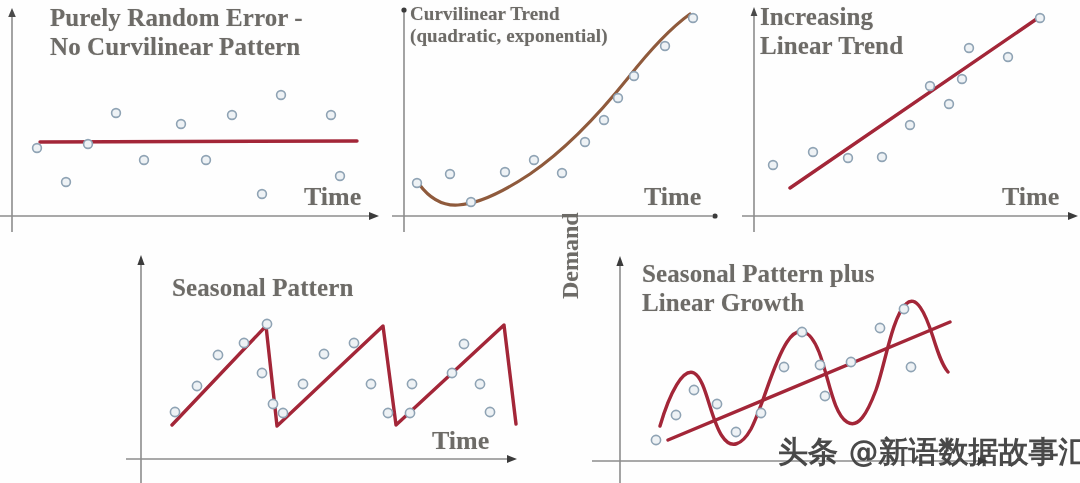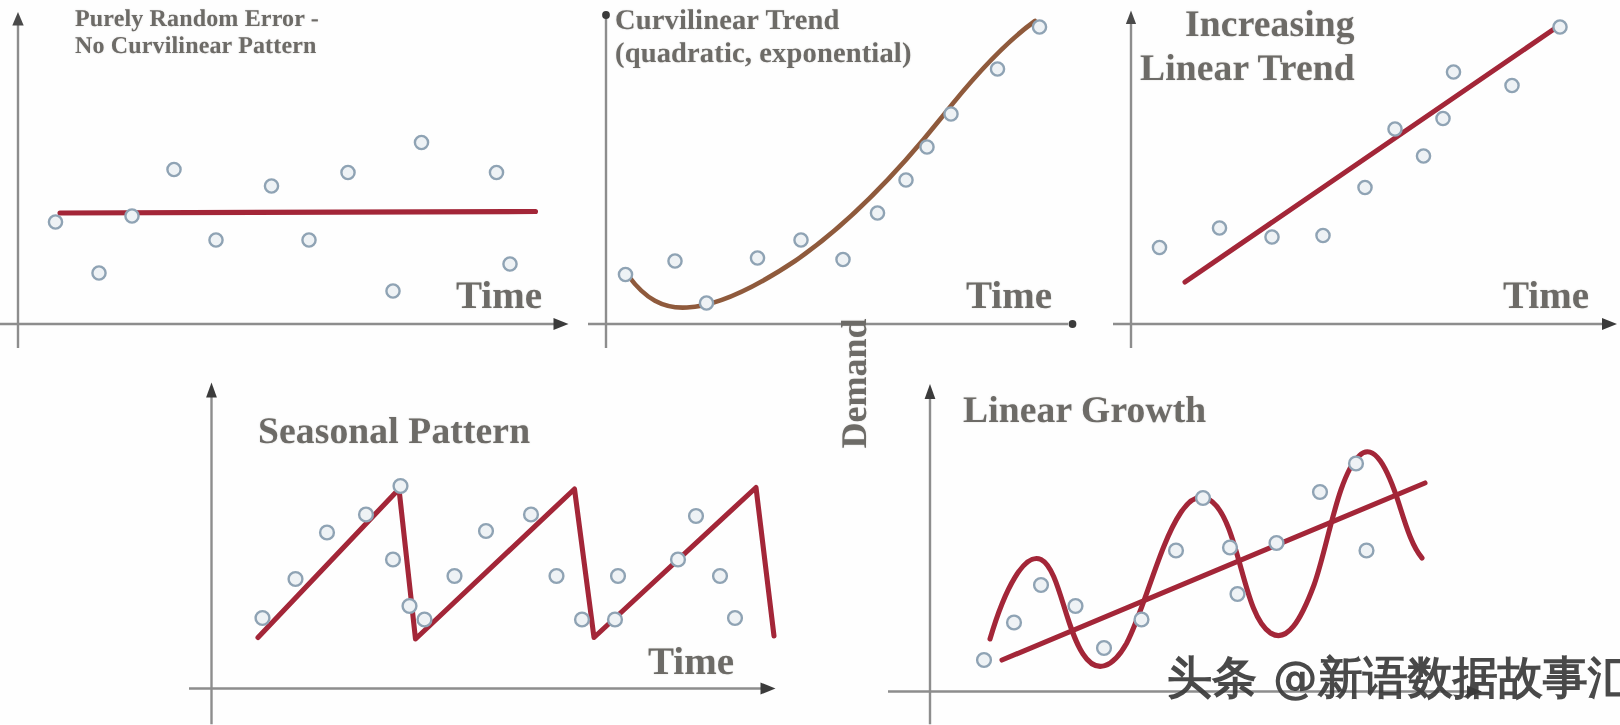--- a/index.html
+++ b/index.html
@@ -41,21 +41,21 @@
         <circle cx="144" cy="160" r="4.4"></circle>
         <circle cx="181" cy="124" r="4.4"></circle>
         <circle cx="206" cy="160" r="4.4"></circle>
         <circle cx="232" cy="115" r="4.4"></circle>
         <circle cx="281" cy="95" r="4.4"></circle>
         <circle cx="262" cy="194" r="4.4"></circle>
         <circle cx="331" cy="115" r="4.4"></circle>
         <circle cx="340" cy="176" r="4.4"></circle>
       </g>
     </svg>
-    <div class="ttl" style="left:50px;top:4px;font-size:16px;">
+    <div class="ttl" style="left:50px;top:4px;font-size:25px;">
       <div>Purely Random Error -</div>
       <div>No Curvilinear Pattern</div>
     </div>
     <div class="axlabel" style="left:304px;top:182px;font-size:26px;">Time</div>
   </div>
 
   <div class="panel" style="left:382px;top:0;width:356px;height:232px;">
     <svg width="356" height="232" viewBox="0 0 356 232">
       <g>
         <line x1="22" y1="232" x2="22" y2="12" stroke="#8d8d8d" stroke-width="1.6"></line>
@@ -82,21 +82,21 @@
         <circle cx="311" cy="18" r="4.4"></circle>
       </g>
     </svg>
     <div class="ttl" style="left:28px;top:3px;font-size:19px;">
       <div>Curvilinear Trend</div>
       <div>(quadratic, exponential)</div>
     </div>
     <div class="axlabel" style="left:262px;top:182px;font-size:26px;">Time</div>
   </div>
 
-  <div class="panel" style="left:738px;top:0;width:342px;height:232px;text-align:right;">
+  <div class="panel" style="left:738px;top:0;width:342px;height:232px;">
     <svg width="342" height="232" viewBox="0 0 342 232">
       <g>
         <line x1="16" y1="232" x2="16" y2="12" stroke="#8d8d8d" stroke-width="1.6"></line>
         <polygon points="16,7 12.6,16 19.4,16" fill="#4a4a4a"></polygon>
         <line x1="4" y1="216" x2="332" y2="216" stroke="#8d8d8d" stroke-width="1.6"></line>
         <polygon points="340,216 330,212 330,220" fill="#3b3b3b"></polygon>
       </g>
       <g>
         <line x1="52" y1="188" x2="300" y2="18" stroke="#a32638" stroke-width="3.4" stroke-linecap="round"></line>
       </g>
@@ -189,20 +189,21 @@
         <circle cx="232" cy="100" r="4.6"></circle>
         <circle cx="250" cy="133" r="4.6"></circle>
         <circle cx="255" cy="164" r="4.6"></circle>
         <circle cx="281" cy="130" r="4.6"></circle>
         <circle cx="310" cy="96" r="4.6"></circle>
         <circle cx="334" cy="77" r="4.6"></circle>
         <circle cx="341" cy="135" r="4.6"></circle>
       </g>
     </svg>
     <div class="ttl" style="left:72px;top:28px;font-size:25px;">
+      <div>Seasonal Pattern plus</div>
       <div>Linear Growth</div>
     </div>
     <div class="axlabel vlabel" style="left:14px;top:40px;font-size:24px;">Demand</div>
   </div>
 
   <div class="wm" style="left:778px;top:432px;font-size:30px;">头条 @新语数据故事汇</div>
 
 </div>
 
 </body></html>

